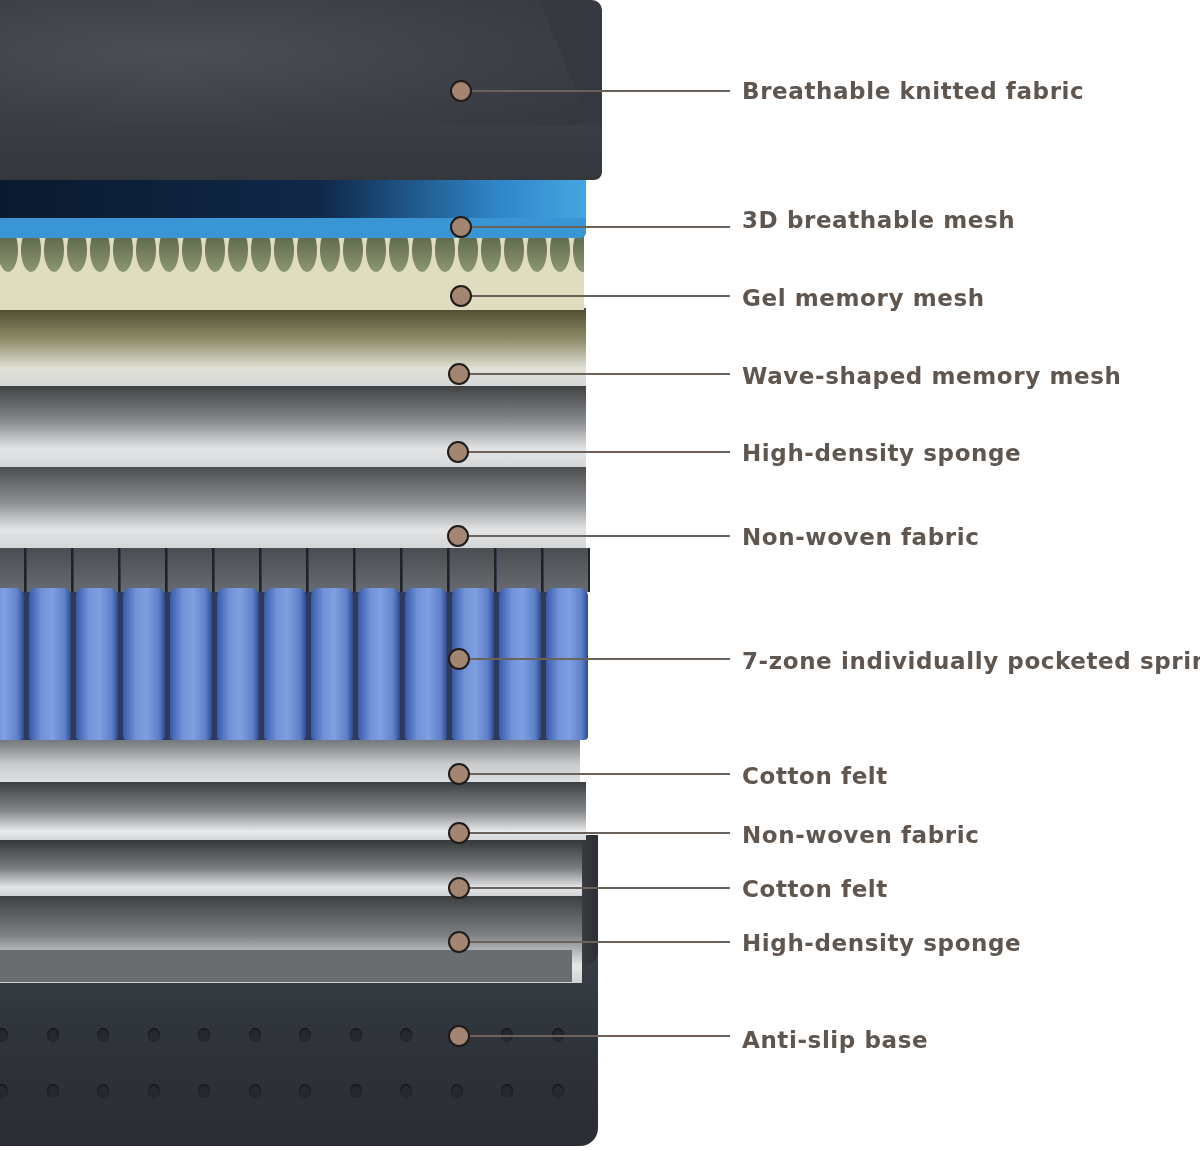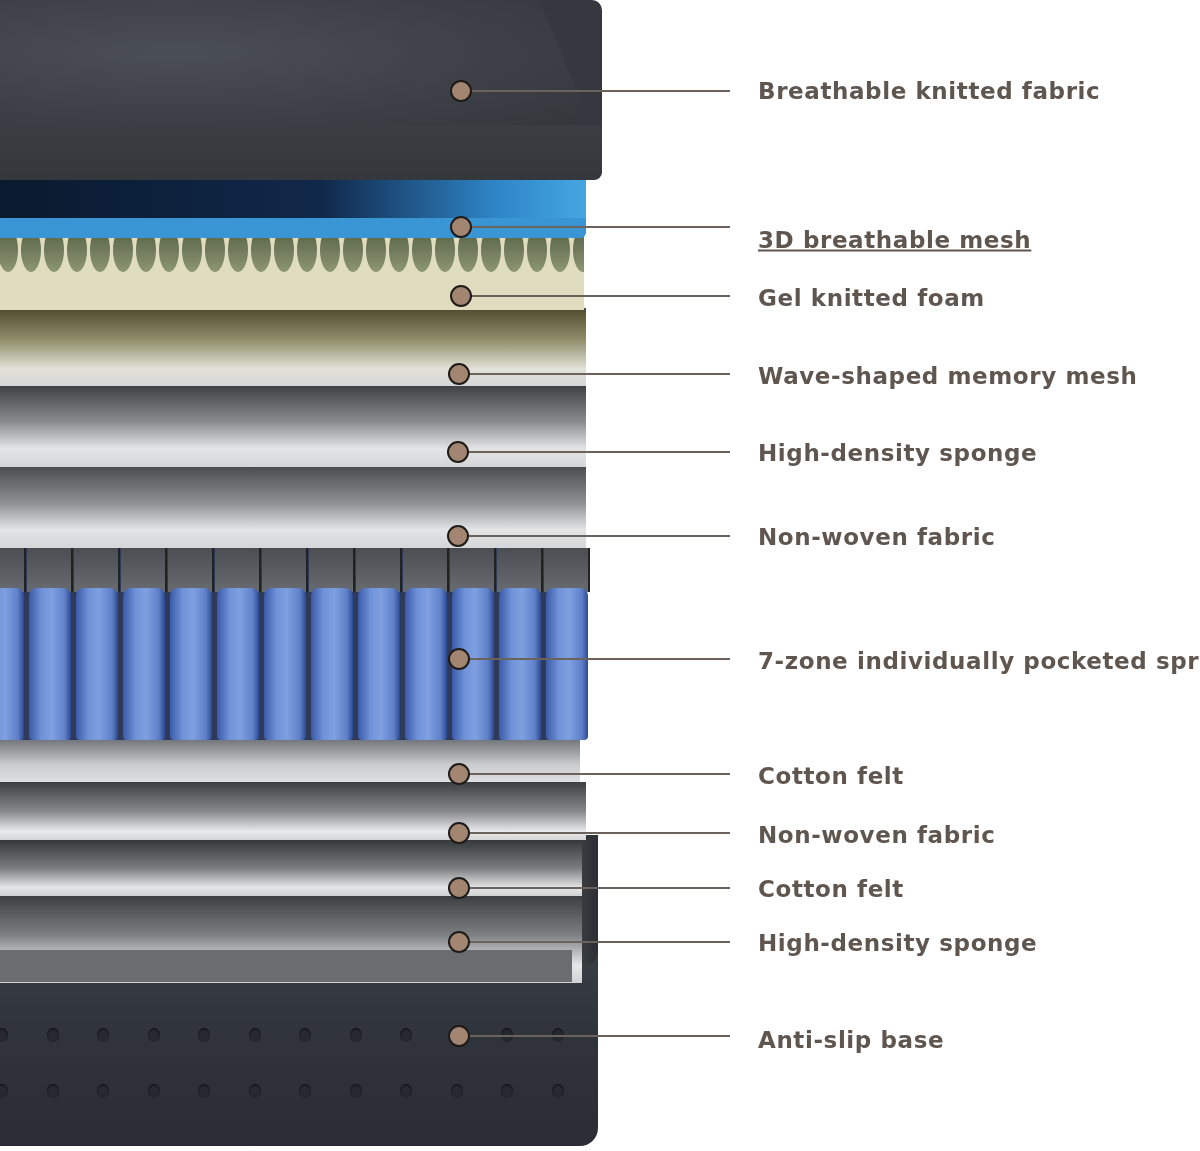--- a/index.html
+++ b/index.html
@@ -1,21 +1,21 @@
 <!DOCTYPE html>
 <html><head>
 <meta charset="utf-8">
 <style>
   html, body { margin:0; padding:0; background:#ffffff; }
   body { width:1200px; height:1151px; position:relative; overflow:hidden; font-family:"DejaVu Sans", sans-serif; }
   #stage { position:absolute; left:0; top:0; width:1200px; height:1151px; }
   .layer { position:absolute; left:0; }
   .label {
     position:absolute; left:742px; color:#5f5650; font-weight:bold; font-size:23px;
-    letter-spacing:0.6px; white-space:nowrap; line-height:1; transform:translateY(-50%);margin-left:16px;
+    letter-spacing:0.6px; white-space:nowrap; line-height:1; transform:translateY(-50%);
   }
   .leader { position:absolute; height:2px; background:#6b625c; transform:translateY(-50%); }
   .marker {
     position:absolute; width:18px; height:18px; border-radius:50%; background:#a38672;
     border:2px solid #1f1b19; transform:translate(-50%,-50%); box-sizing:content-box;
   }
   .spring {
     position:absolute; top:588px; height:152px; width:42px; border-radius:8px 8px 4px 4px;
     background:linear-gradient(90deg,#3a5aa8 0%,#6f92d8 30%,#7ea0e0 55%,#5f80c8 85%,#2c4a94 100%);
   }
@@ -152,24 +152,24 @@
     <div style="position:absolute;left:0;top:0;width:580px;height:132px;background:radial-gradient(ellipse at 30% 40%,#4a4e55 0%,#3c4046 60%,#33363b 100%);border-radius:0 18px 6px 0;clip-path:polygon(0 0,540px 0,580px 100px,575px 132px,0 132px);"></div>
     <div style="position:absolute;left:0;top:125px;width:602px;height:55px;background:linear-gradient(180deg,#3a3d42,#34373c);border-radius:0 0 8px 0;"></div>
   </div>
 
   <div id="annotations">
       <div class="leader" style="left: 461px; top: 91px; width: 269px;"></div>
       <div class="marker" style="left: 461px; top: 91px;"></div>
       <div class="label" style="top: 91px;">Breathable knitted fabric</div>
       <div class="leader" style="left: 461px; top: 227px; width: 269px;"></div>
       <div class="marker" style="left: 461px; top: 227px;"></div>
-      <div class="label" style="top: 240px; text-decoration: underline;">3D breathable mesh</div>
+      <div class="label" style="top: 220px;">3D breathable mesh</div>
       <div class="leader" style="left: 461px; top: 296px; width: 269px;"></div>
       <div class="marker" style="left: 461px; top: 296px;"></div>
-      <div class="label" style="top: 298px;">Gel knitted foam</div>
+      <div class="label" style="top: 298px;">Gel memory mesh</div>
       <div class="leader" style="left: 459px; top: 374px; width: 271px;"></div>
       <div class="marker" style="left: 459px; top: 374px;"></div>
       <div class="label" style="top: 376px;">Wave-shaped memory mesh</div>
       <div class="leader" style="left: 458px; top: 452px; width: 272px;"></div>
       <div class="marker" style="left: 458px; top: 452px;"></div>
       <div class="label" style="top: 453px;">High-density sponge</div>
       <div class="leader" style="left: 458px; top: 536px; width: 272px;"></div>
       <div class="marker" style="left: 458px; top: 536px;"></div>
       <div class="label" style="top: 537px;">Non-woven fabric</div>
       <div class="leader" style="left: 459px; top: 659px; width: 271px;"></div>

